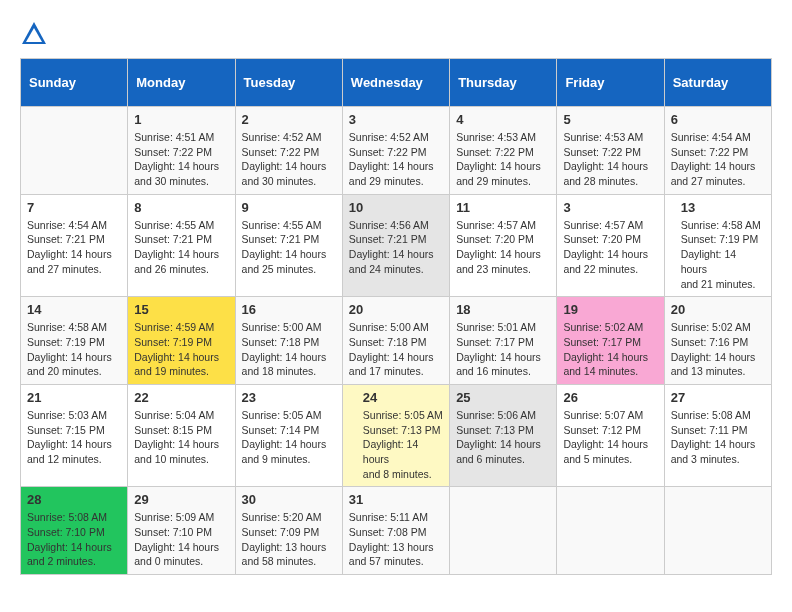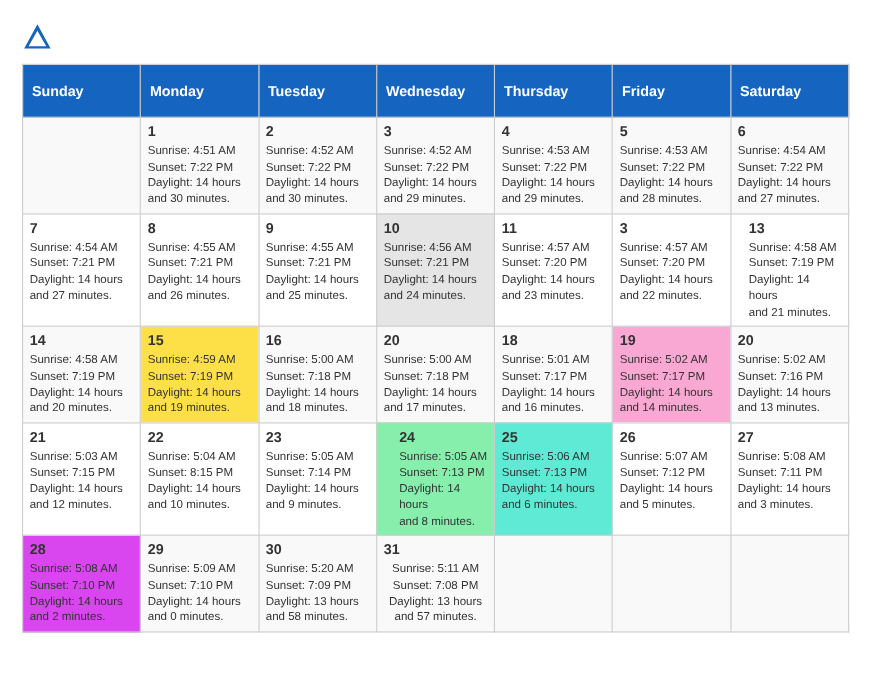--- a/index.html
+++ b/index.html
@@ -278,28 +278,28 @@
 Daylight: 14 hours
 and 10 minutes.</div>
         </td>
         <td style="background-color: rgb(255, 255, 255);">
           <span class="day-number">23</span>
           <div class="day-info" style="white-space: pre-line;">Sunrise: 5:05 AM
 Sunset: 7:14 PM
 Daylight: 14 hours
 and 9 minutes.</div>
         </td>
-        <td style="background-color: #86efac; padding-left: 20px;">
+        <td style="background-color: #fef9c3; padding-left: 20px;">
           <span class="day-number">24</span>
           <div class="day-info" style="white-space: pre-line;">Sunrise: 5:05 AM
 Sunset: 7:13 PM
 Daylight: 14 hours
 and 8 minutes.</div>
         </td>
-        <td style="background-color: #5eead4;">
+        <td style="background-color: #e5e5e5;">
           <span class="day-number">25</span>
           <div class="day-info" style="white-space: pre-line;">Sunrise: 5:06 AM
 Sunset: 7:13 PM
 Daylight: 14 hours
 and 6 minutes.</div>
         </td>
         <td style="background-color: rgb(255, 255, 255);">
           <span class="day-number">26</span>
           <div class="day-info" style="white-space: pre-line;">Sunrise: 5:07 AM
 Sunset: 7:12 PM
@@ -308,21 +308,21 @@
         </td>
         <td style="background-color: rgb(255, 255, 255);">
           <span class="day-number">27</span>
           <div class="day-info" style="white-space: pre-line;">Sunrise: 5:08 AM
 Sunset: 7:11 PM
 Daylight: 14 hours
 and 3 minutes.</div>
         </td>
       </tr>
       <tr>
-        <td style="background-color: #d946ef;">
+        <td style="background-color: #22c55e;">
           <span class="day-number">28</span>
           <div class="day-info" style="white-space: pre-line;">Sunrise: 5:08 AM
 Sunset: 7:10 PM
 Daylight: 14 hours
 and 2 minutes.</div>
         </td>
         <td style="background-color: rgb(249, 249, 249);">
           <span class="day-number">29</span>
           <div class="day-info" style="white-space: pre-line;">Sunrise: 5:09 AM
 Sunset: 7:10 PM
@@ -331,21 +331,21 @@
         </td>
         <td style="background-color: rgb(249, 249, 249);">
           <span class="day-number">30</span>
           <div class="day-info" style="white-space: pre-line;">Sunrise: 5:20 AM
 Sunset: 7:09 PM
 Daylight: 13 hours
 and 58 minutes.</div>
         </td>
         <td style="background-color: rgb(249, 249, 249);">
           <span class="day-number">31</span>
-          <div class="day-info" style="white-space: pre-line; text-align: center;">Sunrise: 5:11 AM
+          <div class="day-info" style="white-space: pre-line;">Sunrise: 5:11 AM
 Sunset: 7:08 PM
 Daylight: 13 hours
 and 57 minutes.</div>
         </td>
         <td class="empty-cell"></td>
         <td class="empty-cell"></td>
         <td class="empty-cell"></td>
       </tr>
     </tbody>
 </table>

